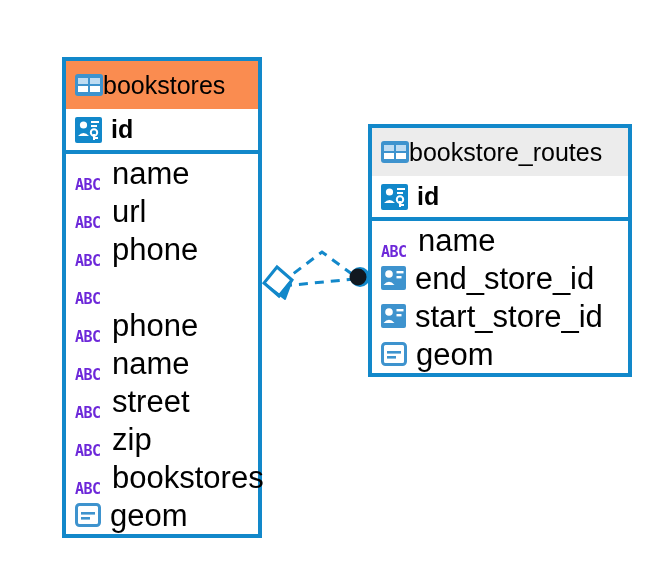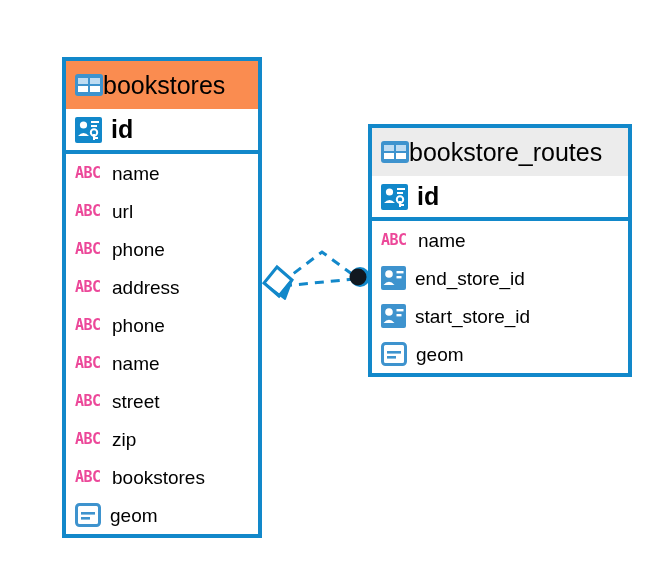--- a/index.html
+++ b/index.html
@@ -63,21 +63,21 @@
   .field-row {
     display: flex;
     align-items: center;
     box-sizing: border-box;
     height: 38px;
     padding: 0 8px 0 9px;
     gap: 9px;
     background: #ffffff;
   }
   .field-label {
-    font-size: 19px;
+    font-size: 31px;
     color: #000000;
     line-height: 1;
     white-space: nowrap;
   }
 
   
   .icon {
     flex: 0 0 auto;
     display: block;
     line-height: 0;
@@ -85,25 +85,26 @@
   .icon-table { width: 28px; height: 22px; }
   .icon-key   { width: 27px; height: 26px; }
   .icon-abc   { width: 28px; height: 18px; }
   .icon-fk    { width: 25px; height: 24px; }
   .icon-geom  { width: 26px; height: 24px; }
 
   .abc-text {
     font-family: "DejaVu Sans Mono", monospace;
     font-size: 15px;
     font-weight: bold;
-    color: #ec4899;
+    color: #6d28d9;
     letter-spacing: -0.5px;
     line-height: 18px;
     white-space: nowrap;
     display: block;
+    margin-top: 12px;
   }
 
   
   .connector {
     position: absolute;
     left: 0;
     top: 0;
     width: 654px;
     height: 570px;
     pointer-events: none;
@@ -178,21 +179,20 @@
       <span class="icon icon-abc">
         <span class="abc-text">ABC</span>
       </span>
       <span class="field-label">phone</span>
     </div>
 
     <div class="field-row">
       <span class="icon icon-abc">
         <span class="abc-text">ABC</span>
       </span>
-      <span class="field-label">address</span>
     </div>
 
     <div class="field-row">
       <span class="icon icon-abc">
         <span class="abc-text">ABC</span>
       </span>
       <span class="field-label">phone</span>
     </div>
 
     <div class="field-row">

